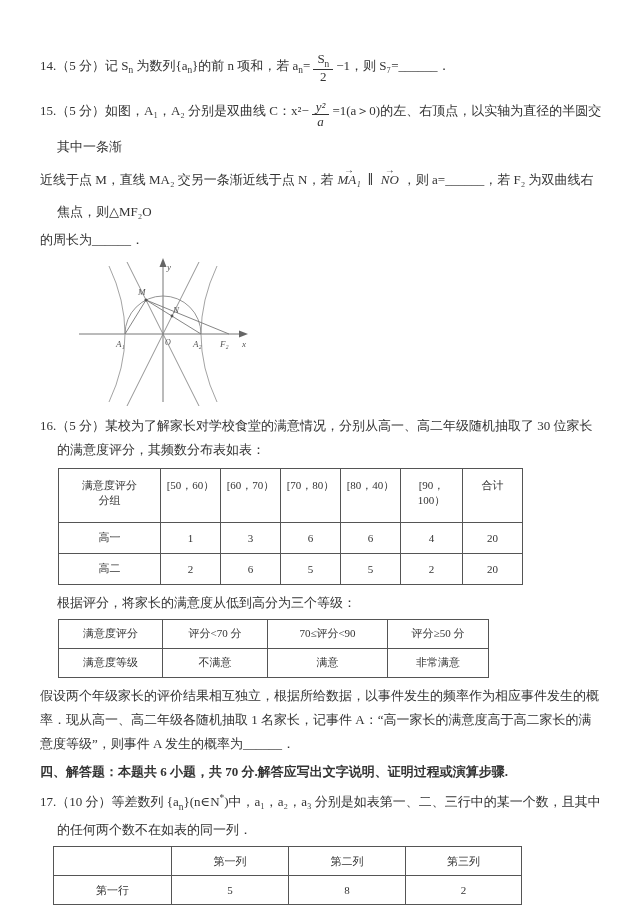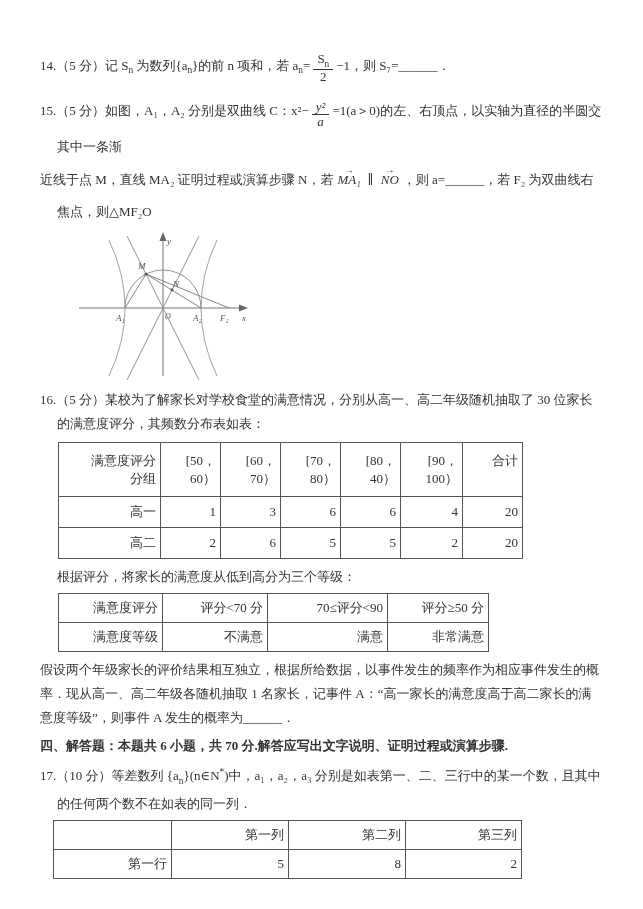--- a/index.html
+++ b/index.html
@@ -22,21 +22,21 @@
   .fr .fn{display:block;border-bottom:1px solid #333;padding:0 4px;}
   .fr .fd{display:block;}
   
   .vec{display:inline-block;position:relative;margin:0 4px;text-indent:0;font-style:italic;}
   .vec .arrow{position:absolute;top:-0.95em;left:50%;transform:translateX(-50%);font-size:10px;font-style:normal;}
   .par-sym{margin:0 3px;}
   
   .fig-wrap{margin:2px 0 4px 35px;}
   
   table{border-collapse:collapse;table-layout:fixed;}
-  td{border:1px solid #555;text-align:right;font-size:13px;color:#333;padding:2px 4px;box-sizing:border-box;}
+  td{border:1px solid #555;text-align:center;font-size:11px;color:#333;padding:2px 4px;box-sizing:border-box;}
   .t1{width:464px;margin:6px 0 6px 18px;}
   .t1 tr.hrow td{height:54px;vertical-align:top;padding-top:9px;}
   .t1 tr.drow td{height:31px;}
   .pre{white-space:pre-line;}
   .t2{width:430px;margin:4px 0 6px 18px;}
   .t2 td{height:29px;}
   .t3{width:468px;margin:4px 12px 0 13px;}
   .t3 td{height:29px;}
   sub,sup{font-size:0.72em;}
   .it{font-style:italic;}
@@ -48,21 +48,24 @@
 
   <p class="q">
     <span>14.（5 分）记 S</span><sub>n</sub><span> 为数列{a</span><sub>n</sub><span>}的前 n 项和，若 a</span><sub>n</sub><span>=</span><span class="fr"><span class="fn"><span>S</span><sub>n</sub></span><span class="fd">2</span></span><span>−1，则 S₇=______．</span>
   </p>
 
   <div>
     <p class="line l1">
       <span>15.（5 分）如图，A₁，A₂ 分别是双曲线 C：x²−</span><span class="fr"><span class="fn it">y²</span><span class="fd it">a</span></span><span>=1(a＞0)的左、右顶点，以实轴为直径的半圆交其中一条渐</span>
     </p>
     <p class="line l2">
-      <span>近线于点 M，直线 MA₂ 证明过程或演算步骤 N，若</span><span class="vec"><span class="arrow">→</span><span>MA₁</span></span><span class="par-sym">∥</span><span class="vec"><span class="arrow">→</span><span>NO</span></span><span>，则 a=______，若 F₂ 为双曲线右焦点，则△MF₂O</span>
+      <span>近线于点 M，直线 MA₂ 交另一条渐近线于点 N，若</span><span class="vec"><span class="arrow">→</span><span>MA₁</span></span><span class="par-sym">∥</span><span class="vec"><span class="arrow">→</span><span>NO</span></span><span>，则 a=______，若 F₂ 为双曲线右焦点，则△MF₂O</span>
+    </p>
+    <p class="line l3">
+      <span>的周长为______．</span>
     </p>
   </div>
 
   <div class="fig-wrap">
     <svg width="176" height="150" viewBox="0 0 176 150">
 
       <line x1="4" y1="78" x2="166" y2="78" stroke="#777" stroke-width="1"></line>
       <polygon points="164,74.5 173,78 164,81.5" fill="#666"></polygon>
       <line x1="88" y1="146" x2="88" y2="8" stroke="#777" stroke-width="1"></line>
       <polygon points="84.5,11 88,2 91.5,11" fill="#666"></polygon>

